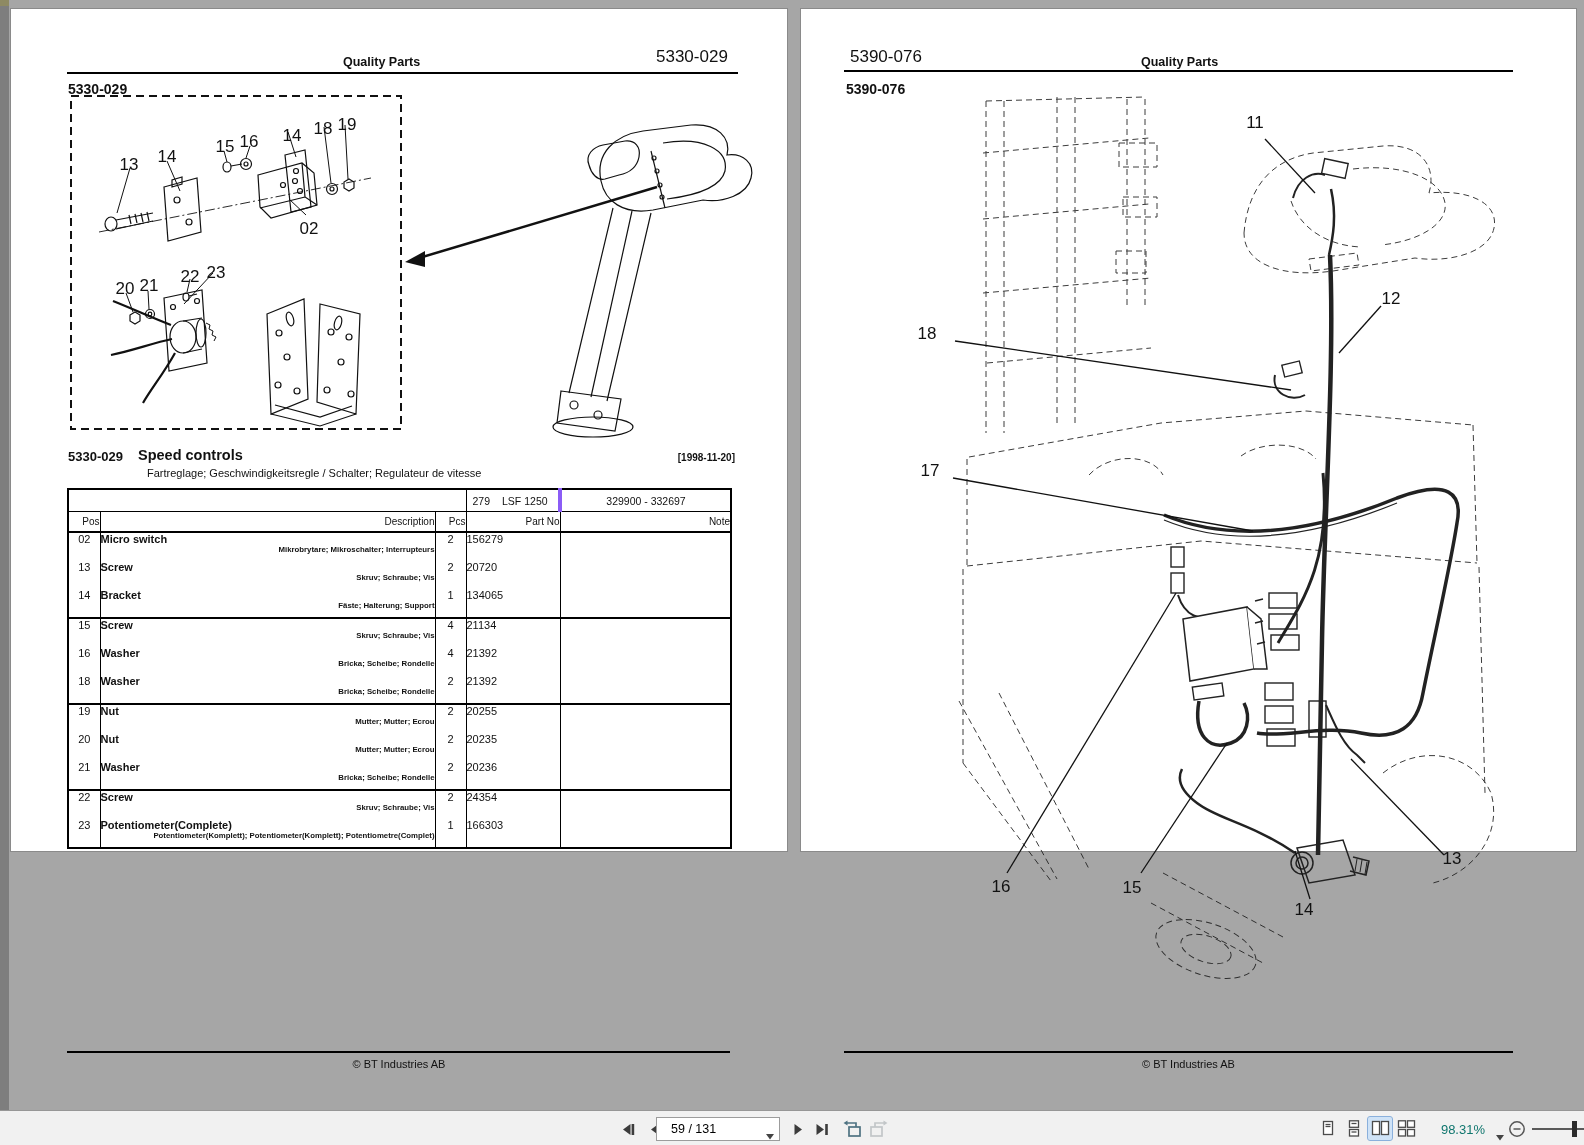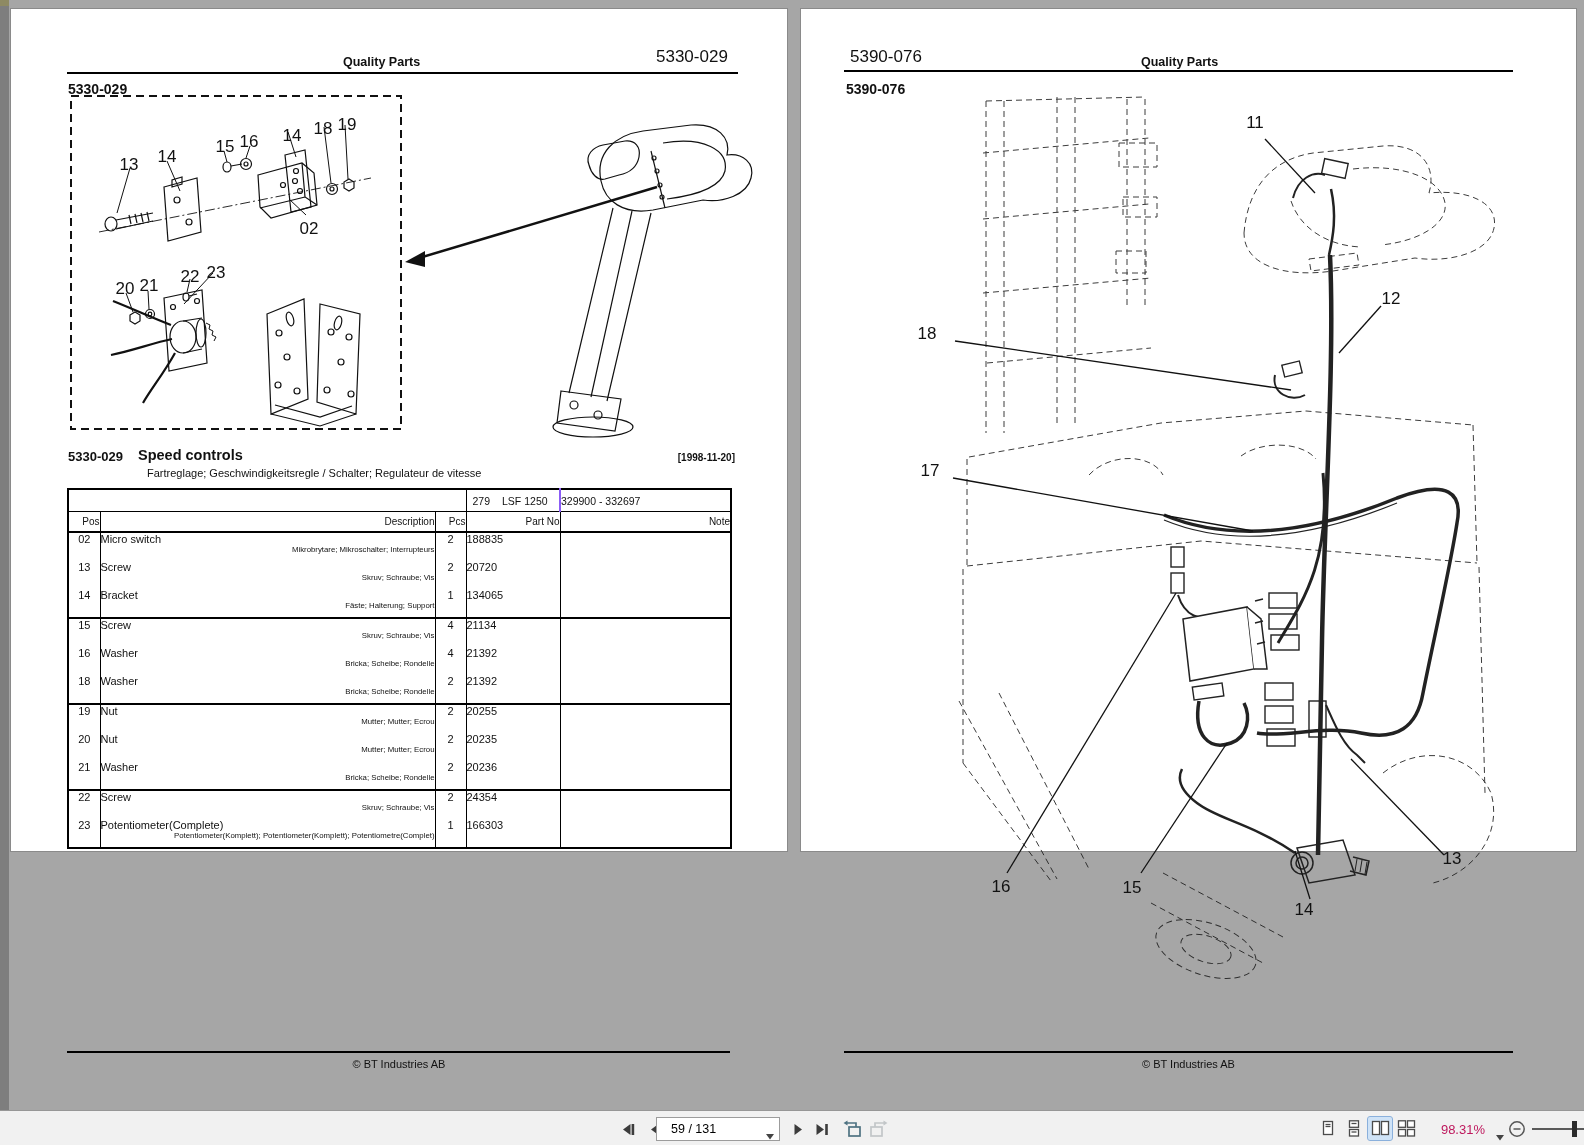--- a/index.html
+++ b/index.html
@@ -23,50 +23,50 @@
   .tt-title{position:absolute;left:127px;top:438px;font-size:14.5px;font-weight:bold;}
   .tt-date{position:absolute;right:52px;top:443px;font-size:10px;font-weight:bold;}
   .tt-sub{position:absolute;left:136px;top:458px;font-size:11px;}
 
   
   table.parts{position:absolute;left:56px;top:479px;width:663px;border-collapse:collapse;
               table-layout:fixed;border:2px solid #000;font-size:11px;}
   table.parts td,table.parts th{padding:0;overflow:hidden;}
   tr.rA td{height:21px;border-bottom:1px solid #000;font-size:10.5px;vertical-align:middle;}
   tr.rA td.c-var{border-left:1px solid #000;padding-left:6px;}
-  tr.rA td.c-ser{border-left:2px solid #8b5cf6;margin-top:45px;}
+  tr.rA td.c-ser{border-left:4px solid #8b5cf6;text-align:center;margin-top:45px;}
   tr.rA .vm{display:inline-block;margin-left:12px;}
   tr.rB th{height:19px;border-bottom:2.5px solid #000;border-left:1px solid #000;
            font-size:10px;font-weight:normal;text-align:right;vertical-align:middle;}
   tr.rB th:first-child{border-left:none;}
   tr.drow td{height:28px;vertical-align:top;border-left:1px solid #000;}
   tr.drow td:first-child{border-left:none;}
   tr.drow.grp td{border-top:2px solid #000;}
   td.pos{text-align:center;padding-top:3px;}
-  td.desc{padding:3px 0 0 10px;}
+  td.desc{padding:3px 0 0 10px;font-weight:bold;}
   td.desc .d1{font-size:11px;line-height:12px;}
   td.desc .d2{font-size:7.8px;line-height:10px;text-align:right;}
   td.pcs{text-align:center;padding-top:3px;}
   td.part{padding:3px 0 0 7px;}
 
   .foot-rule{position:absolute;top:1042px;height:2px;background:#000;}
   .foot-text{position:absolute;top:1049px;font-size:11px;width:100%;text-align:center;}
 
   
   #toolbar{position:absolute;left:0;top:1110px;width:1584px;height:35px;background:#f1f1f1;
            border-top:1px solid #979797;box-sizing:border-box;}
   .tbtn{position:absolute;top:7px;width:24px;height:22px;display:flex;align-items:center;justify-content:center;}
   #pagebox{position:absolute;left:656px;top:6px;width:124px;height:24px;box-sizing:border-box;
            background:#fff;border:1px solid #9c9c9c;}
   #pagebox input{position:absolute;left:0;top:0;width:104px;height:20px;border:none;outline:none;
            font-family:"Liberation Sans",sans-serif;font-size:12.5px;padding-left:14px;background:transparent;}
   #pagebox .caret{position:absolute;right:5px;top:8px;}
   .laybtn{position:absolute;top:6px;width:24px;height:23px;display:flex;align-items:center;justify-content:center;border-radius:2px;}
   .laybtn.sel{background:#cfe3f7;outline:1px solid #8ab0dc;}
-  #zoomtext{position:absolute;left:1423px;top:11px;width:62px;text-align:right;font-size:13px;color:#be185d;}
+  #zoomtext{position:absolute;left:1423px;top:11px;width:62px;text-align:right;font-size:13px;color:#0f766e;}
   #zoomcaret{position:absolute;left:1496px;top:16px;}
   #zoomout{position:absolute;left:1508px;top:9px;}
   #zslider{position:absolute;left:1532px;top:17px;width:52px;height:2px;background:#5a5a5a;}
   #zhandle{position:absolute;left:1572px;top:10px;width:5px;height:16px;background:#2b2b2b;}
 </style>
 </head>
 <body>
 
 <div id="screen">
   <div class="left-strip"></div>
@@ -215,21 +215,21 @@
         </tr>
       </tbody>
       <tbody>
           <tr class="drow">
             <td class="pos">02</td>
             <td class="desc">
               <div class="d1">Micro switch</div>
               <div class="d2">Mikrobrytare; Mikroschalter; Interrupteurs</div>
             </td>
             <td class="pcs">2</td>
-            <td class="part">188835</td>
+            <td class="part">156279</td>
             <td class="note"></td>
           </tr>
           <tr class="drow">
             <td class="pos">13</td>
             <td class="desc">
               <div class="d1">Screw</div>
               <div class="d2">Skruv; Schraube; Vis</div>
             </td>
             <td class="pcs">2</td>
             <td class="part">20720</td>

